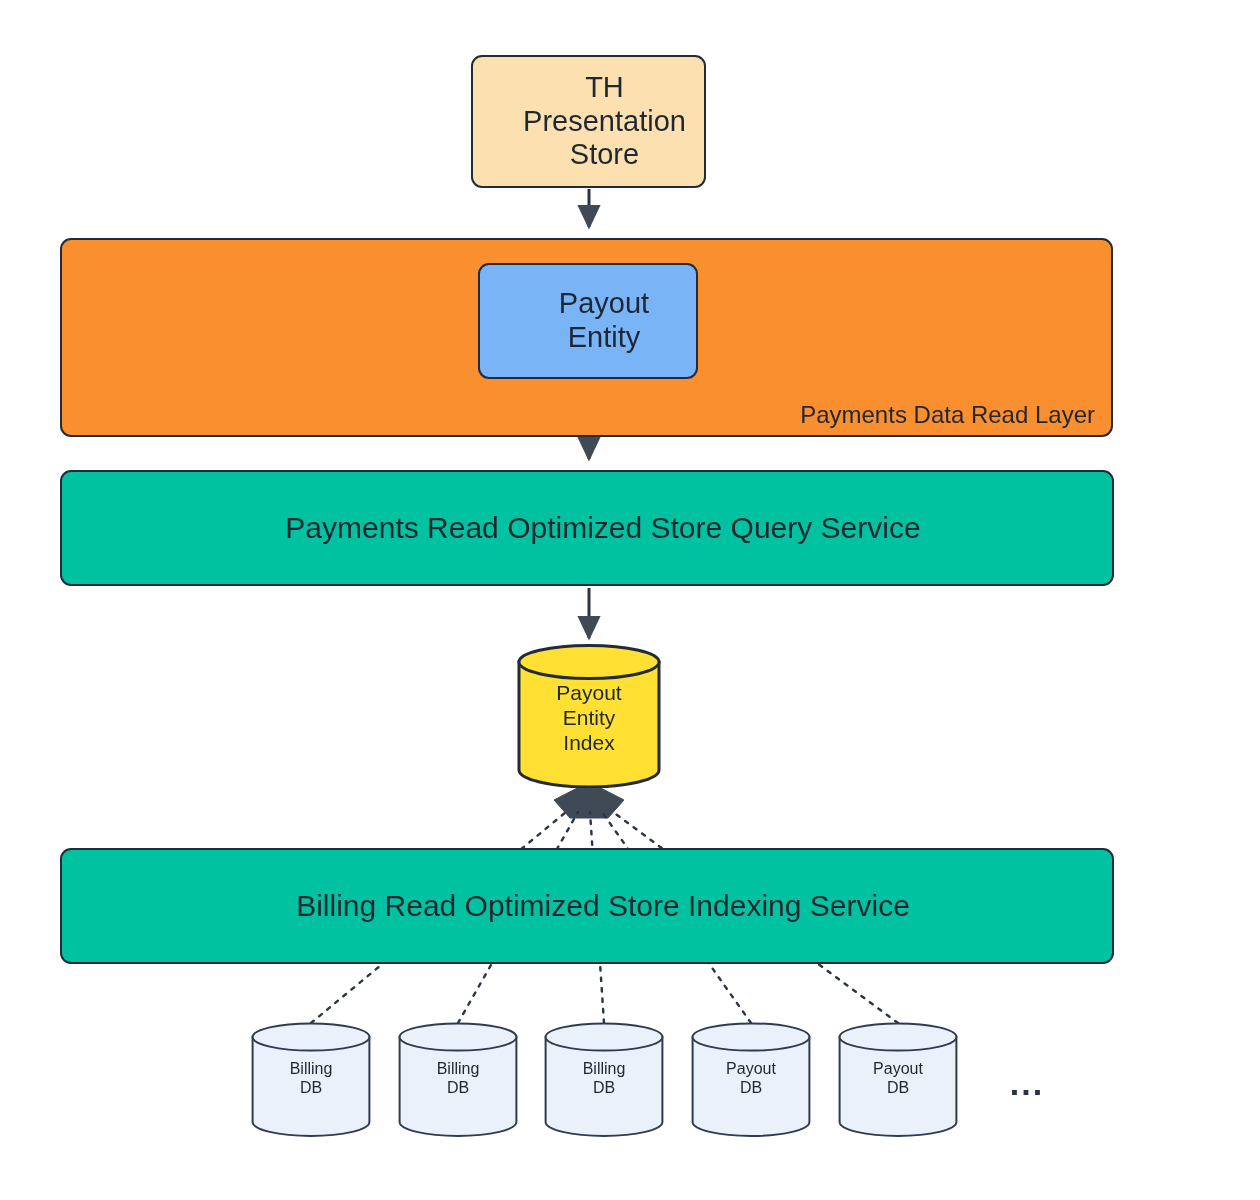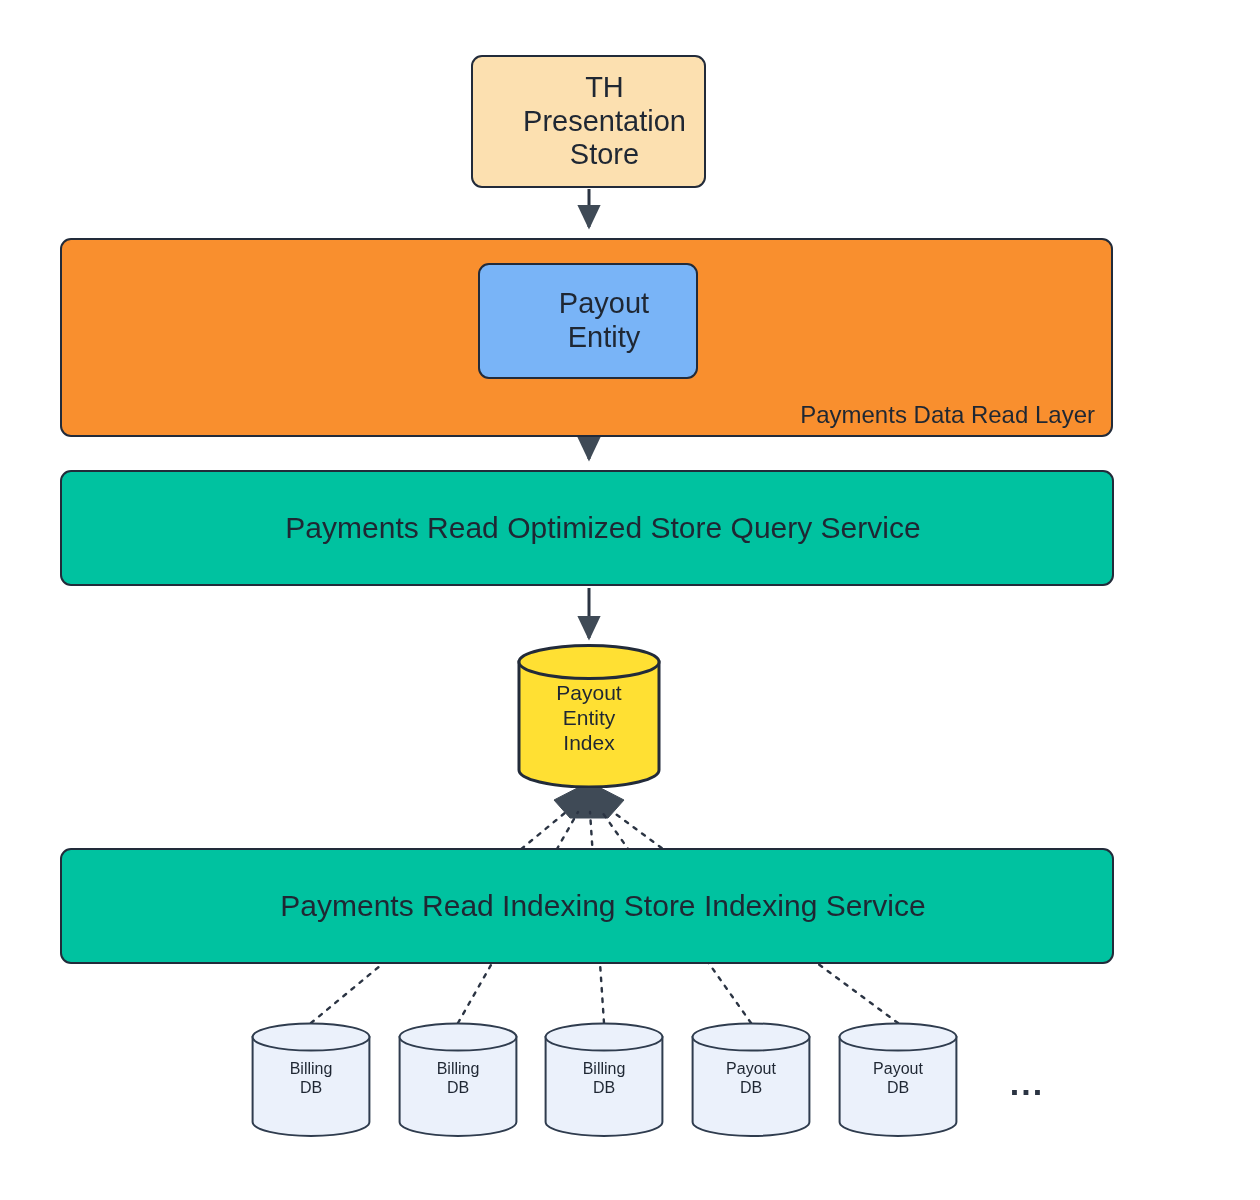--- a/index.html
+++ b/index.html
@@ -214,21 +214,21 @@
       <div>Payout</div>
       <div>Entity</div>
     </div>
   </div>
 
   <div class="node service-box" id="query-service">
     <span class="svc-label">Payments Read Optimized Store Query Service</span>
   </div>
 
   <div class="node service-box" id="indexing-service">
-    <span class="svc-label">Payments Read Indexing Store Indexing Service</span>
+    <span class="svc-label">Billing Read Optimized Store Indexing Service</span>
   </div>
 
   <div class="cylinder" id="payout-entity-index">
     <svg width="144" height="144" viewBox="0 0 144 144" style="position:absolute;left:0;top:0;">
       <path d="M2,18 L2,126 A70,17 0 0 0 142,126 L142,18 Z" fill="#FFE033" stroke="#222B3A" stroke-width="3"></path>
       <ellipse cx="72" cy="18" rx="70" ry="16.5" fill="#FFE033" stroke="#222B3A" stroke-width="3"></ellipse>
     </svg>
     <div class="cyl-text">
       <div>Payout</div>
       <div>Entity</div>

